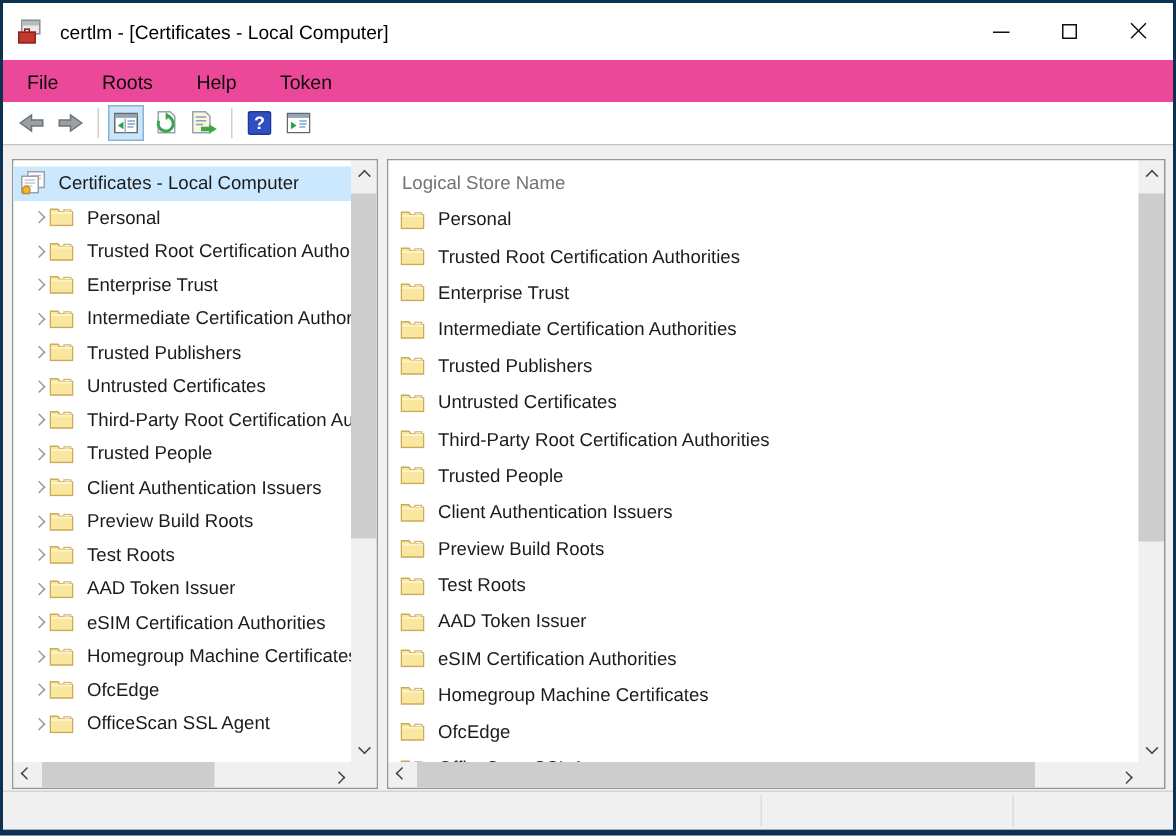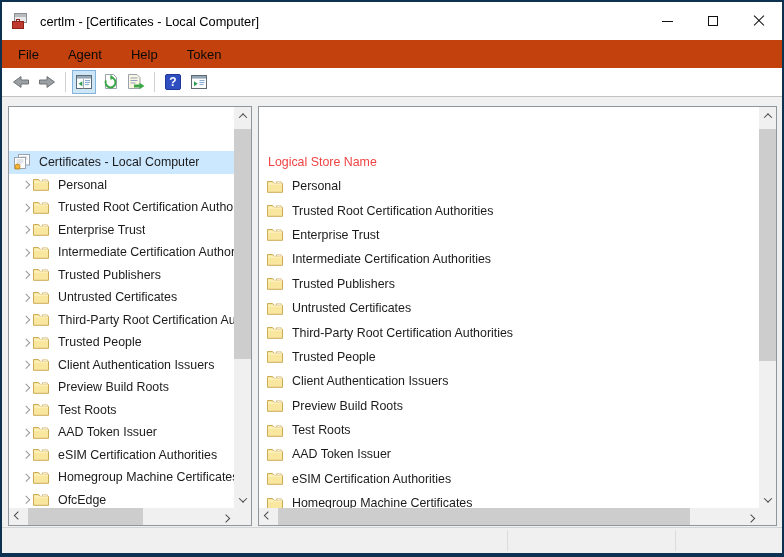--- a/index.html
+++ b/index.html
@@ -24,50 +24,50 @@
   .caption-buttons{ margin-left:auto; display:flex; height:100%; }
   .cap-btn{ width:46px; height:100%; display:flex; align-items:center; justify-content:center; }
   .glyph-min{ width:11px; height:1px; background:#111; }
   .glyph-max{ width:10px; height:10px; border:1px solid #111; }
   .glyph-close{ position:relative; width:12px; height:12px; }
   .glyph-close::before,.glyph-close::after{ content:""; position:absolute; left:-1px; top:5px; width:14px; height:1px; background:#111; }
   .glyph-close::before{ transform:rotate(45deg); }
   .glyph-close::after{ transform:rotate(-45deg); }
 
   
-  .menubar{ height:28px; background:#c2410c; display:flex; align-items:center; padding-left:6px; flex:0 0 auto; }
+  .menubar{ height:28px; background:#ec4899; display:flex; align-items:center; padding-left:6px; flex:0 0 auto; }
   .menu-item{ font-size:13px; padding:4px 10px; margin-right:9px; color:#0a0a0a; }
 
   
   .toolbar{ height:29px; background:#fff; border-bottom:1px solid #c3c3c3; display:flex; align-items:center; padding-left:6px; flex:0 0 auto; }
   .tb-btn{ width:24px; height:24px; display:flex; align-items:center; justify-content:center; margin:0 1px; }
   .tb-btn.active{ background:#cde6f7; border:1px solid #84b4dc; }
   .tb-sep{ width:1px; height:20px; background:#d0d0d0; margin:0 5px; }
 
   
   .content{ flex:1 1 auto; background:#f0f0f0; position:relative; }
   .pane{ position:absolute; top:9px; height:420px; background:#fff; border:1px solid #8f969e; }
   .pane-tree{ left:6px;  width:244px; }
   .pane-list{ left:256px; width:519px; }
-  .pane-body{ position:absolute; left:0; top:0; right:17px; bottom:17px; overflow:hidden; background:#fff;margin-top:40px; }
+  .pane-body{ position:absolute; left:0; top:0; right:17px; bottom:17px; overflow:hidden; background:#fff; }
 
   
   .tree-body{ padding-top:4px; }
   .tree-row{ height:22.5px; display:flex; align-items:center; font-size:12.4px; white-space:nowrap; }
   .tree-root{ background:#cce8ff; padding-left:3px; }
   .tree-child{ padding-left:9px; }
   .twisty{ width:15px; display:flex; align-items:center; justify-content:center; flex:0 0 auto; }
   .chev{ display:inline-block; width:5.5px; height:5.5px; border-right:1.4px solid #9b9b9b; border-bottom:1.4px solid #9b9b9b; transform:rotate(-45deg); }
   .tree-icon{ width:18px; height:16px; margin-right:7px; flex:0 0 auto; display:flex; align-items:center; }
   .root-icon{ width:19px; height:16px; margin-right:8px; flex:0 0 auto; }
   .tree-lbl{ overflow:hidden; }
 
   
   .list-body{ padding-top:3px; }
-  .list-header{ height:24px; display:flex; align-items:center; padding-left:9px; font-size:12.4px; color:#ef4444; }
+  .list-header{ height:24px; display:flex; align-items:center; padding-left:9px; font-size:12.4px; color:#737373; }
   .list-row{ height:24.4px; display:flex; align-items:center; padding-left:8px; font-size:12.4px; white-space:nowrap; }
   .list-row .tree-icon{ margin-right:7px; }
 
   
   .vscroll{ position:absolute; top:0; right:0; bottom:17px; width:17px; background:#f0f0f0; }
   .hscroll{ position:absolute; left:0; right:17px; bottom:0; height:17px; background:#f0f0f0; }
   .corner{ position:absolute; right:0; bottom:0; width:17px; height:17px; background:#f0f0f0; }
   .sb-btn{ position:absolute; width:17px; height:17px; display:flex; align-items:center; justify-content:center; }
   .sb-chev{ width:6px; height:6px; border-right:1.4px solid #454545; border-bottom:1.4px solid #454545; }
   .up .sb-chev{ transform:rotate(-135deg) translate(-1px,-1px); }
@@ -105,21 +105,21 @@
           <div class="glyph-max"></div>
         </div>
       <div class="cap-btn">
           <div class="glyph-close"></div>
         </div>
     </div>
   </div>
 
   <div class="menubar">
     <span class="menu-item">File</span>
-    <span class="menu-item">Agent</span>
+    <span class="menu-item">Roots</span>
     <span class="menu-item">Help</span>
     <span class="menu-item">Token</span>
   </div>
 
   <div class="toolbar">
     <div class="tb-btn">
       <svg width="18" height="14" viewBox="0 0 18 14">
         <path d="M16.5 5 v4 H9 v3.4 L1.5 7 9 1.6 V5 Z" fill="#9aa0a4" stroke="#6e7377"></path>
       </svg>
     </div>

